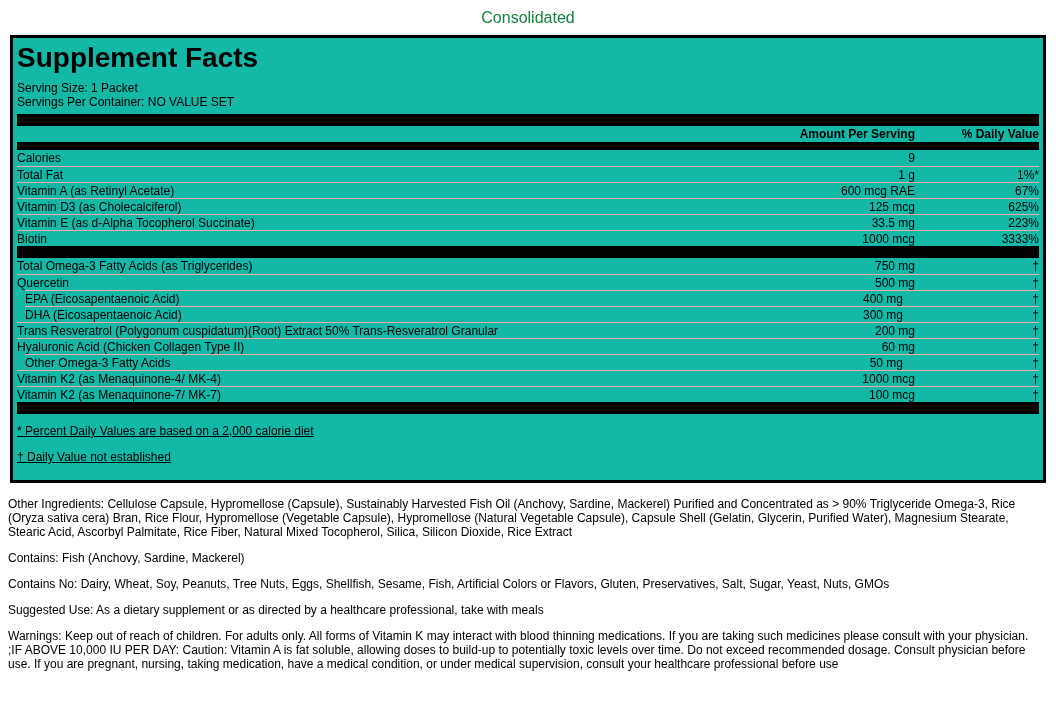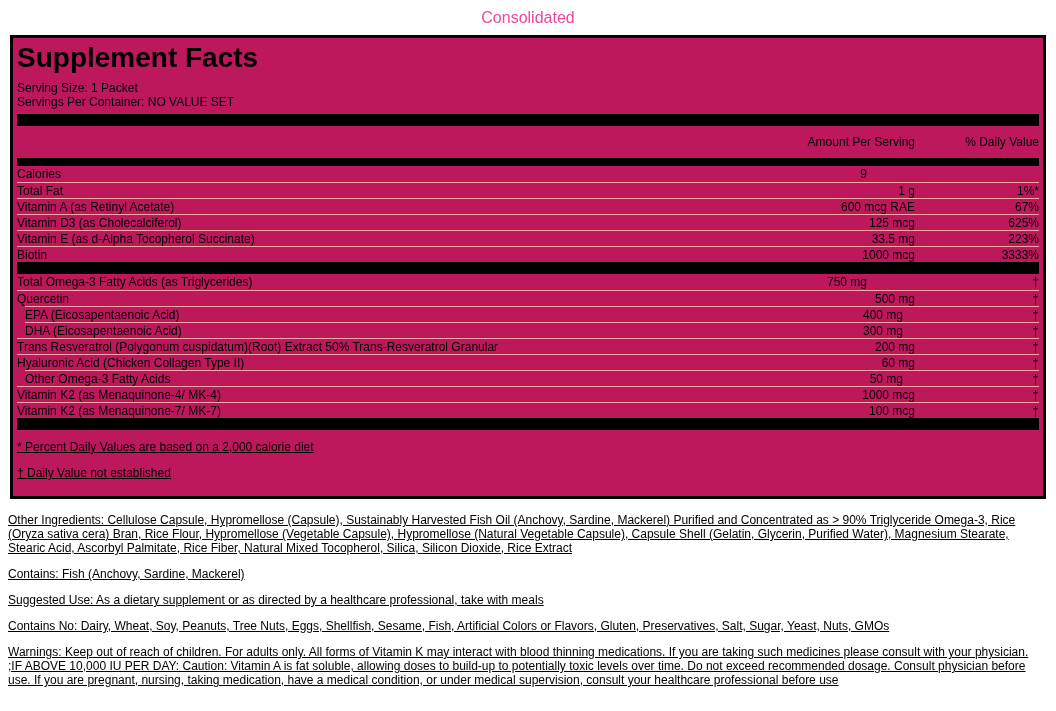--- a/index.html
+++ b/index.html
@@ -10,68 +10,67 @@
     color: #000000;
     font-family: "Liberation Sans", sans-serif;
     font-size: 12px;
     overflow: hidden;
   }
   .brand {
     text-align: center;
     font-size: 16px;
     line-height: 18px;
     padding: 9px 0 8px 0;
-    color: #ec4899;
+    color: #15803d;
   }
   .box {
     margin: 0 10px;
     border: 3px solid #000000;
     padding: 4px;
-    background: #be185d;
+    background: #14b8a6;
   }
   .sf-title {
     font-size: 28px;
     font-weight: bold;
     line-height: 32px;
     margin: 0 0 7px 0;
   }
   .serving { font-size: 12px; line-height: 14px; }
   .bar { background: #000000; }
   .bar.thick { height: 12px; }
   .bar.med { height: 8px; }
   .bar.bar-top { margin-top: 5px; }
   .hdr {
     display: flex;
     align-items: center;
-    height: 32px;
-    font-weight: normal;
+    height: 16px;
+    font-weight: bold;
     font-size: 12px;
     justify-content: flex-end;
   }
   .row {
     display: flex;
     align-items: center;
     height: 16px;
     font-size: 12px;
     border-top: 1px solid #fca5a5;
   }
-  .row.first { border-top: none; gap: 48px; }
+  .row.first { border-top: none; }
   .row.indent { margin-left: 8px; gap: 12px; }
   .col-name { flex: 1 1 auto; white-space: nowrap; overflow: hidden; }
   .col-amount { flex: 0 0 160px; text-align: right; white-space: nowrap; }
   .col-dv { flex: 0 0 124px; text-align: right; white-space: nowrap; }
   .footnote { font-size: 12px; line-height: 14px; text-decoration: underline; }
   .footnote.fn1 { margin: 10px 0 12px 0; }
   .footnote.fn2 { margin: 12px 0 12px 0; }
   .details { margin: 14px 8px 0 8px; }
   .details p {
     margin: 0 12px 12px 0;
     font-size: 12px;
     line-height: 14px;
-    text-decoration: underline;
   }
   .details p:last-child { margin-bottom: 0; }
 </style>
 </head>
 <body>
 
 <div class="page">
 
   <div class="brand">Consolidated</div>
 
@@ -175,18 +174,18 @@
 
     <div class="bar thick"></div>
 
     <div class="footnote fn1">* Percent Daily Values are based on a 2,000 calorie diet</div>
     <div class="footnote fn2">† Daily Value not established</div>
   </div>
 
   <div class="details">
     <p>Other Ingredients: Cellulose Capsule, Hypromellose (Capsule), Sustainably Harvested Fish Oil (Anchovy, Sardine, Mackerel) Purified and Concentrated as &gt; 90% Triglyceride Omega-3, Rice (Oryza sativa cera) Bran, Rice Flour, Hypromellose (Vegetable Capsule), Hypromellose (Natural Vegetable Capsule), Capsule Shell (Gelatin, Glycerin, Purified Water), Magnesium Stearate, Stearic Acid, Ascorbyl Palmitate, Rice Fiber, Natural Mixed Tocopherol, Silica, Silicon Dioxide, Rice Extract</p>
     <p>Contains: Fish (Anchovy, Sardine, Mackerel)</p>
+    <p>Contains No: Dairy, Wheat, Soy, Peanuts, Tree Nuts, Eggs, Shellfish, Sesame, Fish, Artificial Colors or Flavors, Gluten, Preservatives, Salt, Sugar, Yeast, Nuts, GMOs</p>
     <p>Suggested Use: As a dietary supplement or as directed by a healthcare professional, take with meals</p>
-    <p>Contains No: Dairy, Wheat, Soy, Peanuts, Tree Nuts, Eggs, Shellfish, Sesame, Fish, Artificial Colors or Flavors, Gluten, Preservatives, Salt, Sugar, Yeast, Nuts, GMOs</p>
     <p>Warnings: Keep out of reach of children. For adults only. All forms of Vitamin K may interact with blood thinning medications. If you are taking such medicines please consult with your physician. ;IF ABOVE 10,000 IU PER DAY: Caution: Vitamin A is fat soluble, allowing doses to build-up to potentially toxic levels over time. Do not exceed recommended dosage. Consult physician before use. If you are pregnant, nursing, taking medication, have a medical condition, or under medical supervision, consult your healthcare professional before use</p>
   </div>
 
 </div>
 
 </body></html>

